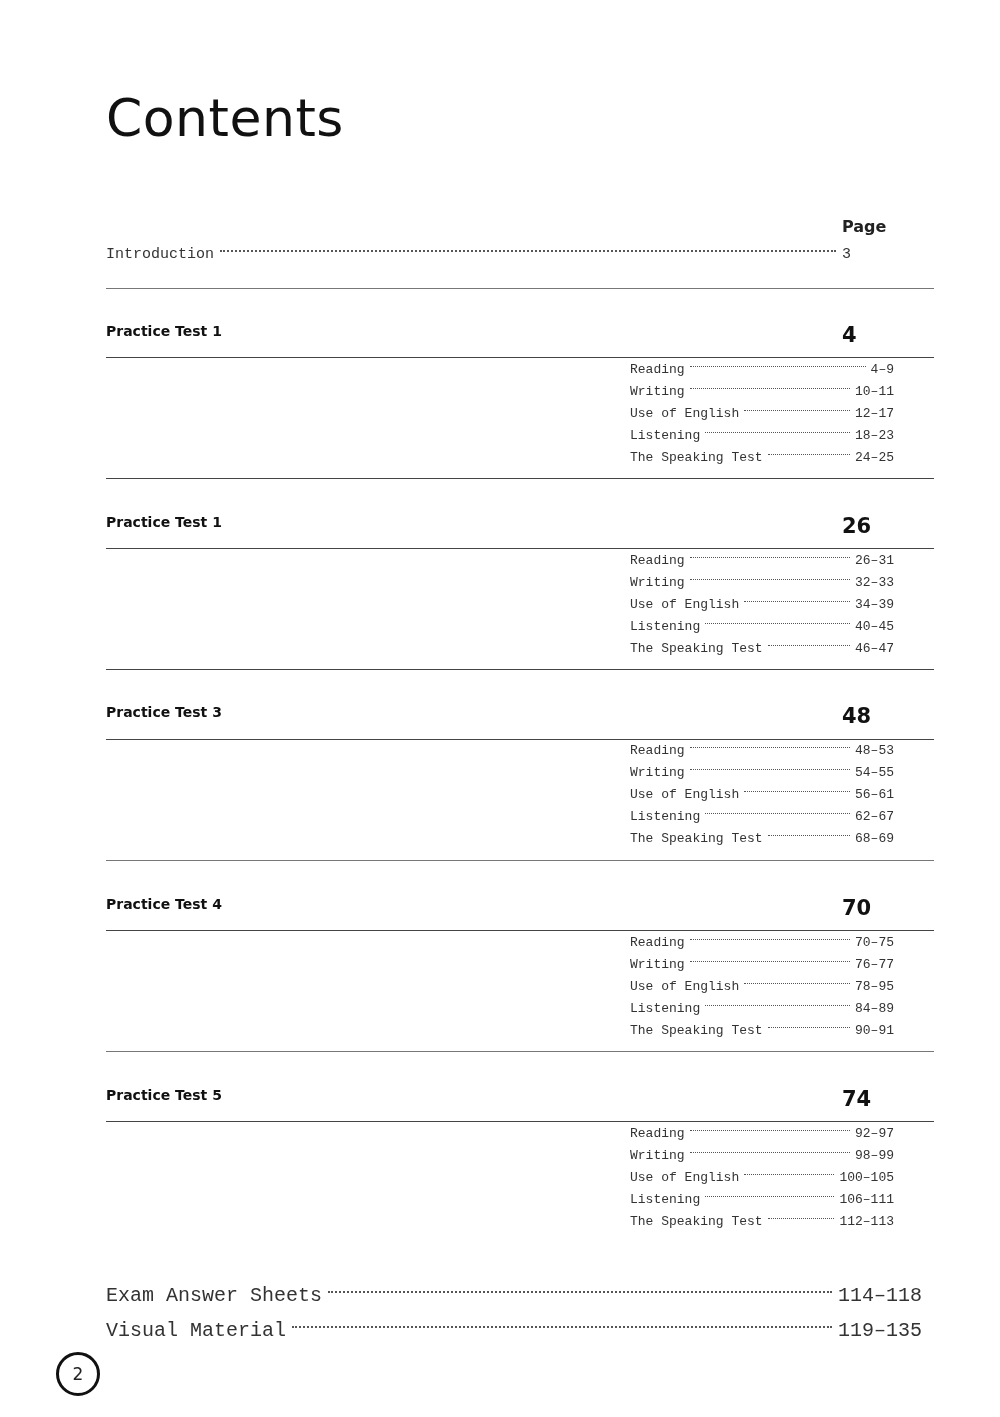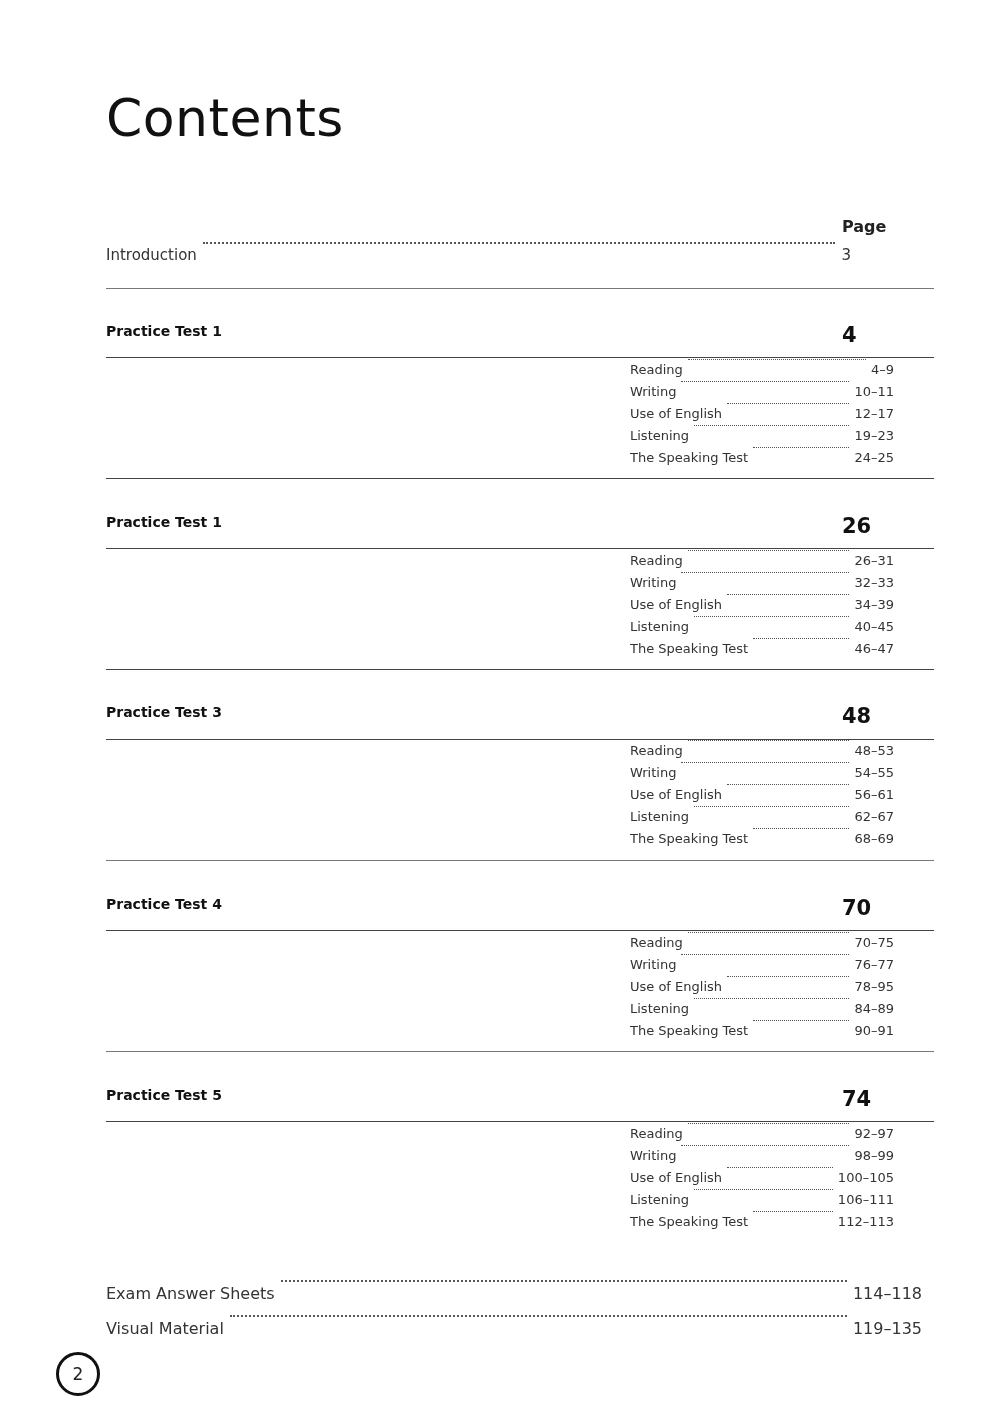--- a/index.html
+++ b/index.html
@@ -1,30 +1,30 @@
 <!DOCTYPE html>
 <html><head>
 <meta charset="utf-8">
 <style>
   html, body { margin: 0; padding: 0; background: #ffffff; }
   body { width: 1000px; height: 1417px; position: relative; font-family: "DejaVu Sans", "Liberation Sans", sans-serif; color: #1a1a1a; overflow: hidden; }
   .title { position: absolute; left: 106px; top: 88px; font-size: 52px; font-weight: normal; letter-spacing: 0.5px; margin: 0; color: #111; }
   .page-label { position: absolute; left: 842px; top: 217px; font-size: 16px; font-weight: bold; color: #222; }
-  .leader-row { position: absolute; display: flex; align-items: flex-start; }
+  .leader-row { position: absolute; display: flex; align-items: center; font-family: Liberation Mono, monospace; }
   .leader-row .lbl { white-space: nowrap; }
   .leader-row .dots { flex: 1; border-bottom: 2px dotted #555; margin: 0 6px; transform: translateY(-4px); height: 0; }
   .leader-row .num { white-space: nowrap; }
   .intro { left: 106px; top: 246px; width: 745px; font-size: 15px; color: #333; }
   .hr { position: absolute; left: 106px; width: 828px; height: 0; border-top: 1.5px solid #444; }
   .hr.light { border-top: 1.5px solid #777; }
   .section-title { position: absolute; left: 106px; font-size: 14px; font-weight: bold; color: #111; }
   .section-page { position: absolute; left: 842px; font-size: 21px; font-weight: bold; color: #111; }
   .sub { left: 630px; width: 264px; font-size: 13px; color: #333; }
   .sub .dots { border-bottom: 1.5px dotted #555; margin: 0 5px; transform: translateY(-3px); }
-  .bottom-row { left: 106px; width: 816px; font-size: 16px; color: #333; }
+  .bottom-row { left: 106px; width: 816px; font-size: 20px; color: #333; }
   .page-num-circle { position: absolute; left: 56px; top: 1352px; width: 38px; height: 38px; border: 3px solid #111; border-radius: 50%; display: flex; align-items: center; justify-content: center; font-size: 17px; color: #222; }
 </style>
 </head>
 <body>
 
 <h1 class="title">Contents</h1>
 <div class="page-label">Page</div>
 
 <div class="leader-row intro">
   <span class="lbl">Introduction</span>
@@ -47,21 +47,21 @@
     <span class="num">10–11</span>
   </div>
 <div class="leader-row sub" style="top:406px">
     <span class="lbl">Use of English</span>
     <span class="dots"></span>
     <span class="num">12–17</span>
   </div>
 <div class="leader-row sub" style="top:428px">
     <span class="lbl">Listening</span>
     <span class="dots"></span>
-    <span class="num">19–23</span>
+    <span class="num">18–23</span>
   </div>
 <div class="leader-row sub" style="top:450px">
     <span class="lbl">The Speaking Test</span>
     <span class="dots"></span>
     <span class="num">24–25</span>
   </div>
 <div class="hr" style="top:478px"></div>
 
 <div class="section-title" style="top:514px">Practice Test 1</div>
 <div class="section-page" style="top:514px">26</div>

